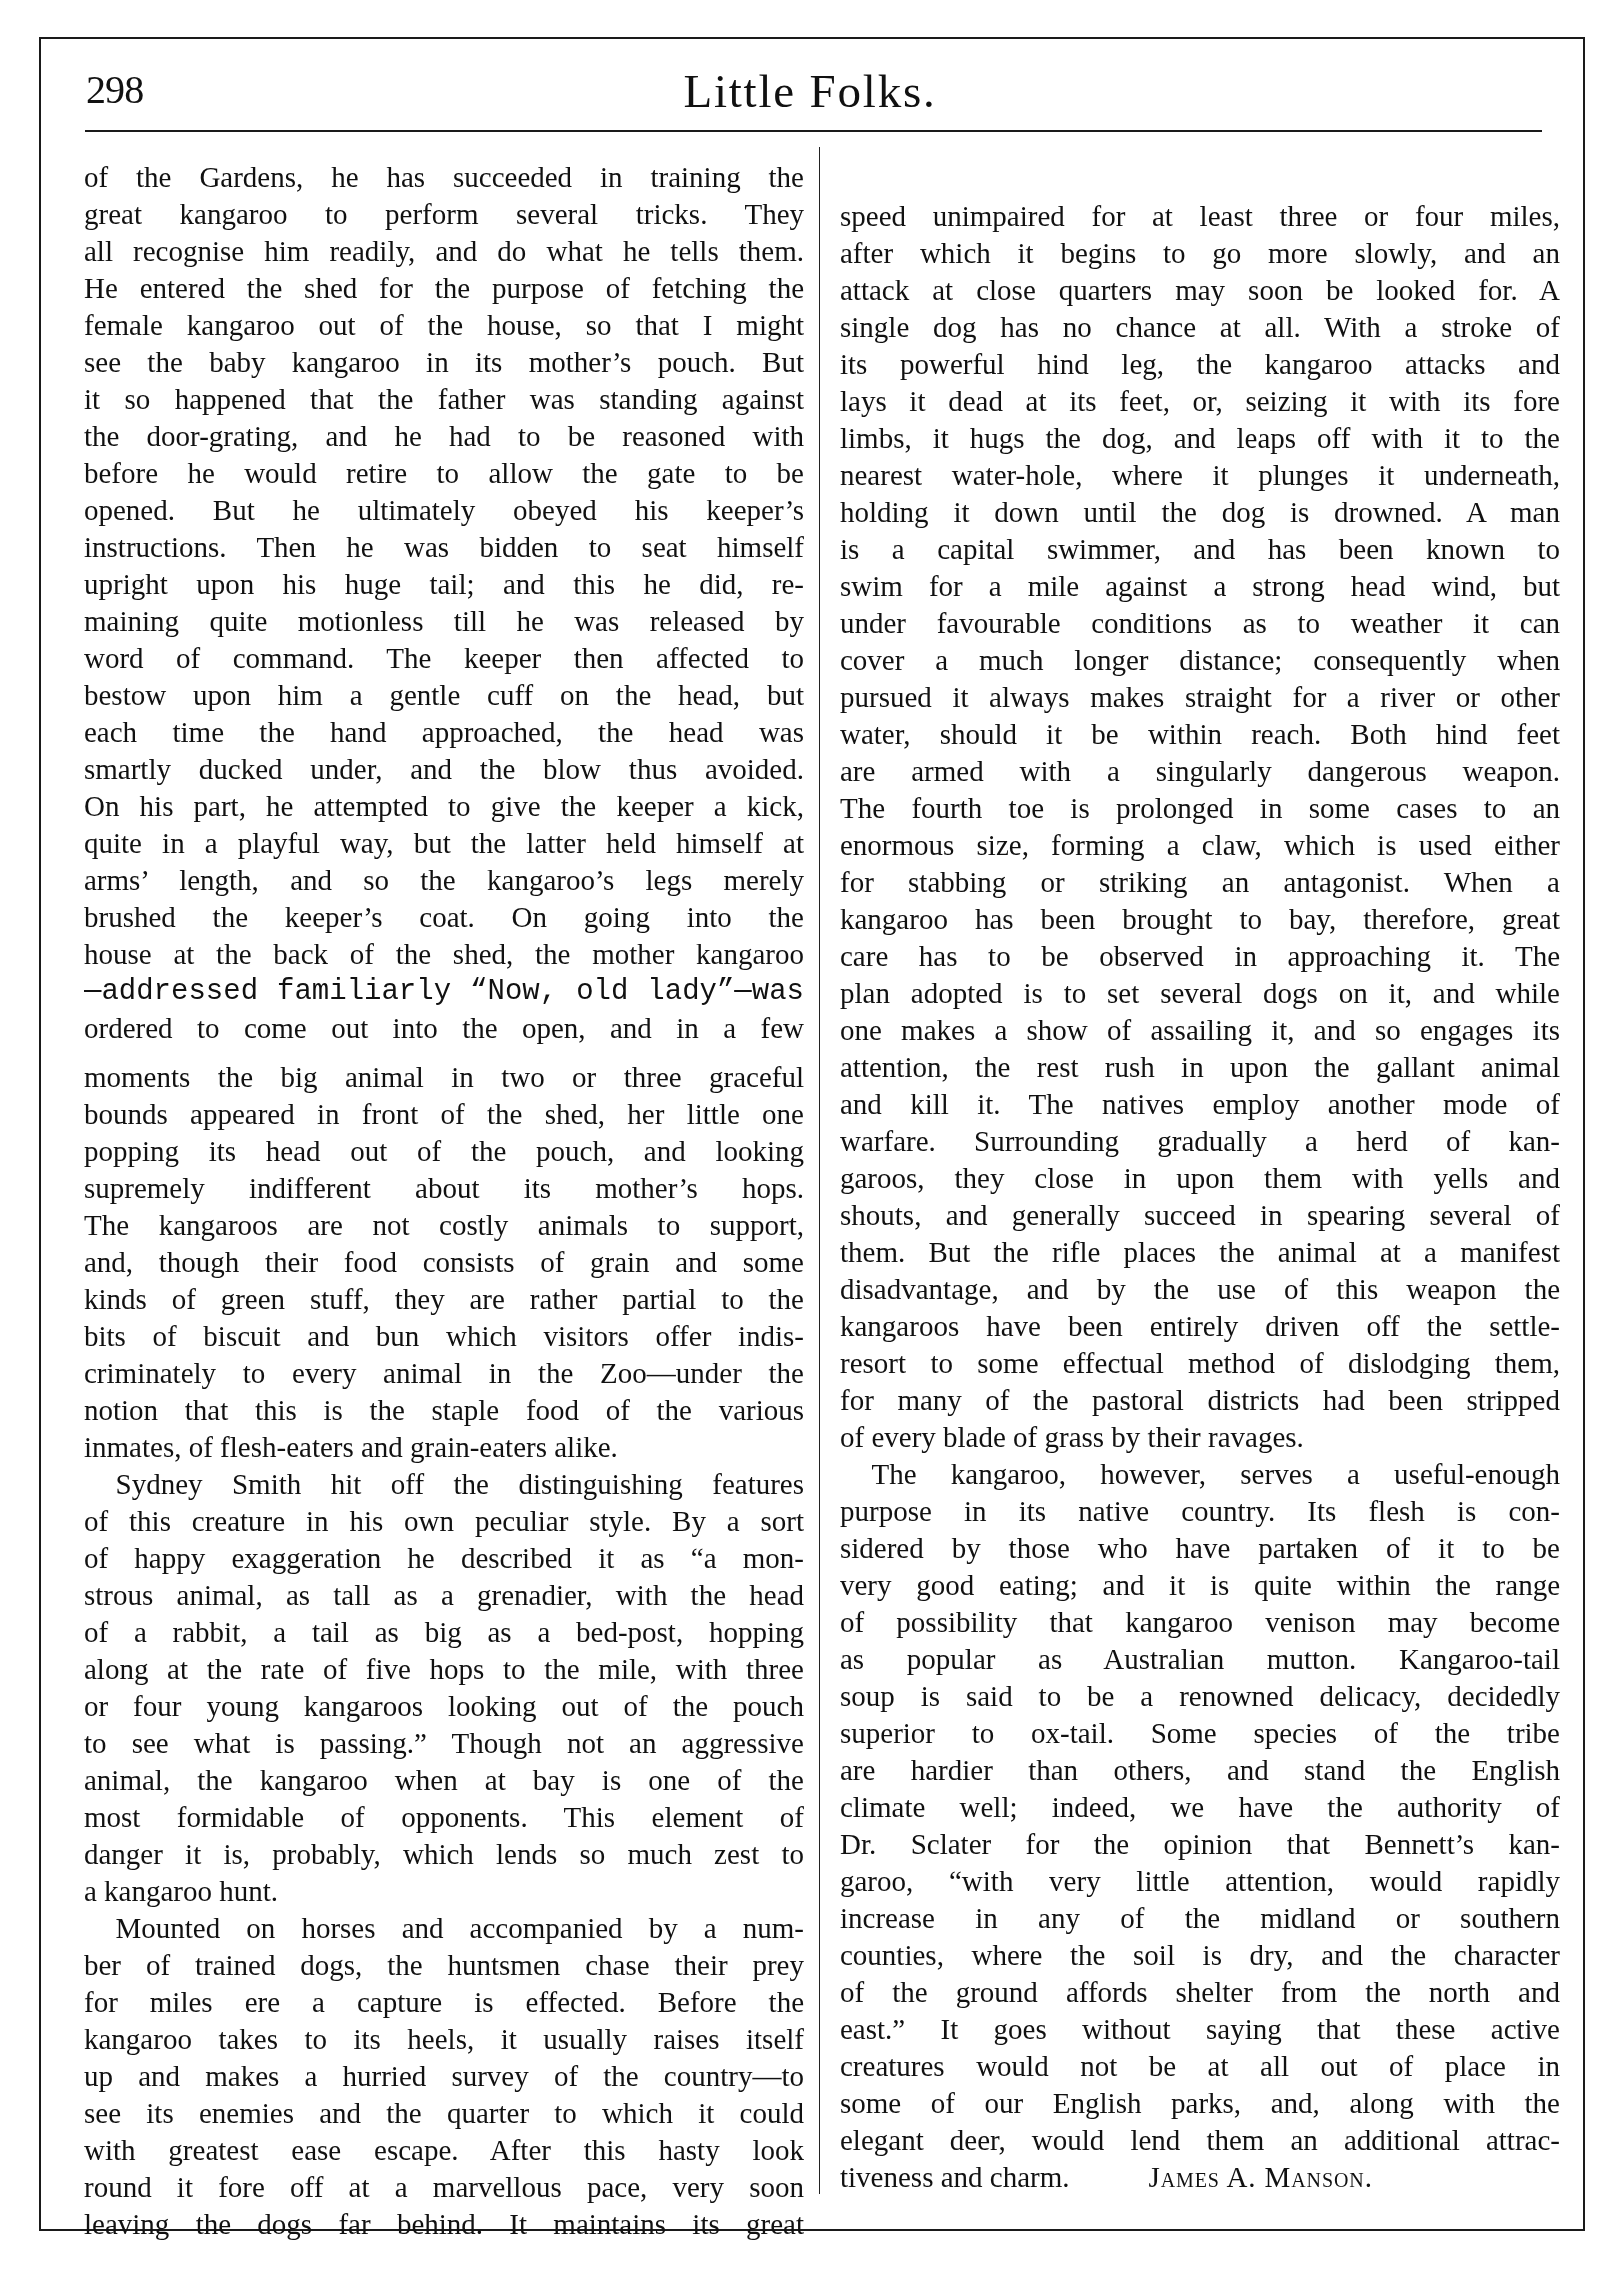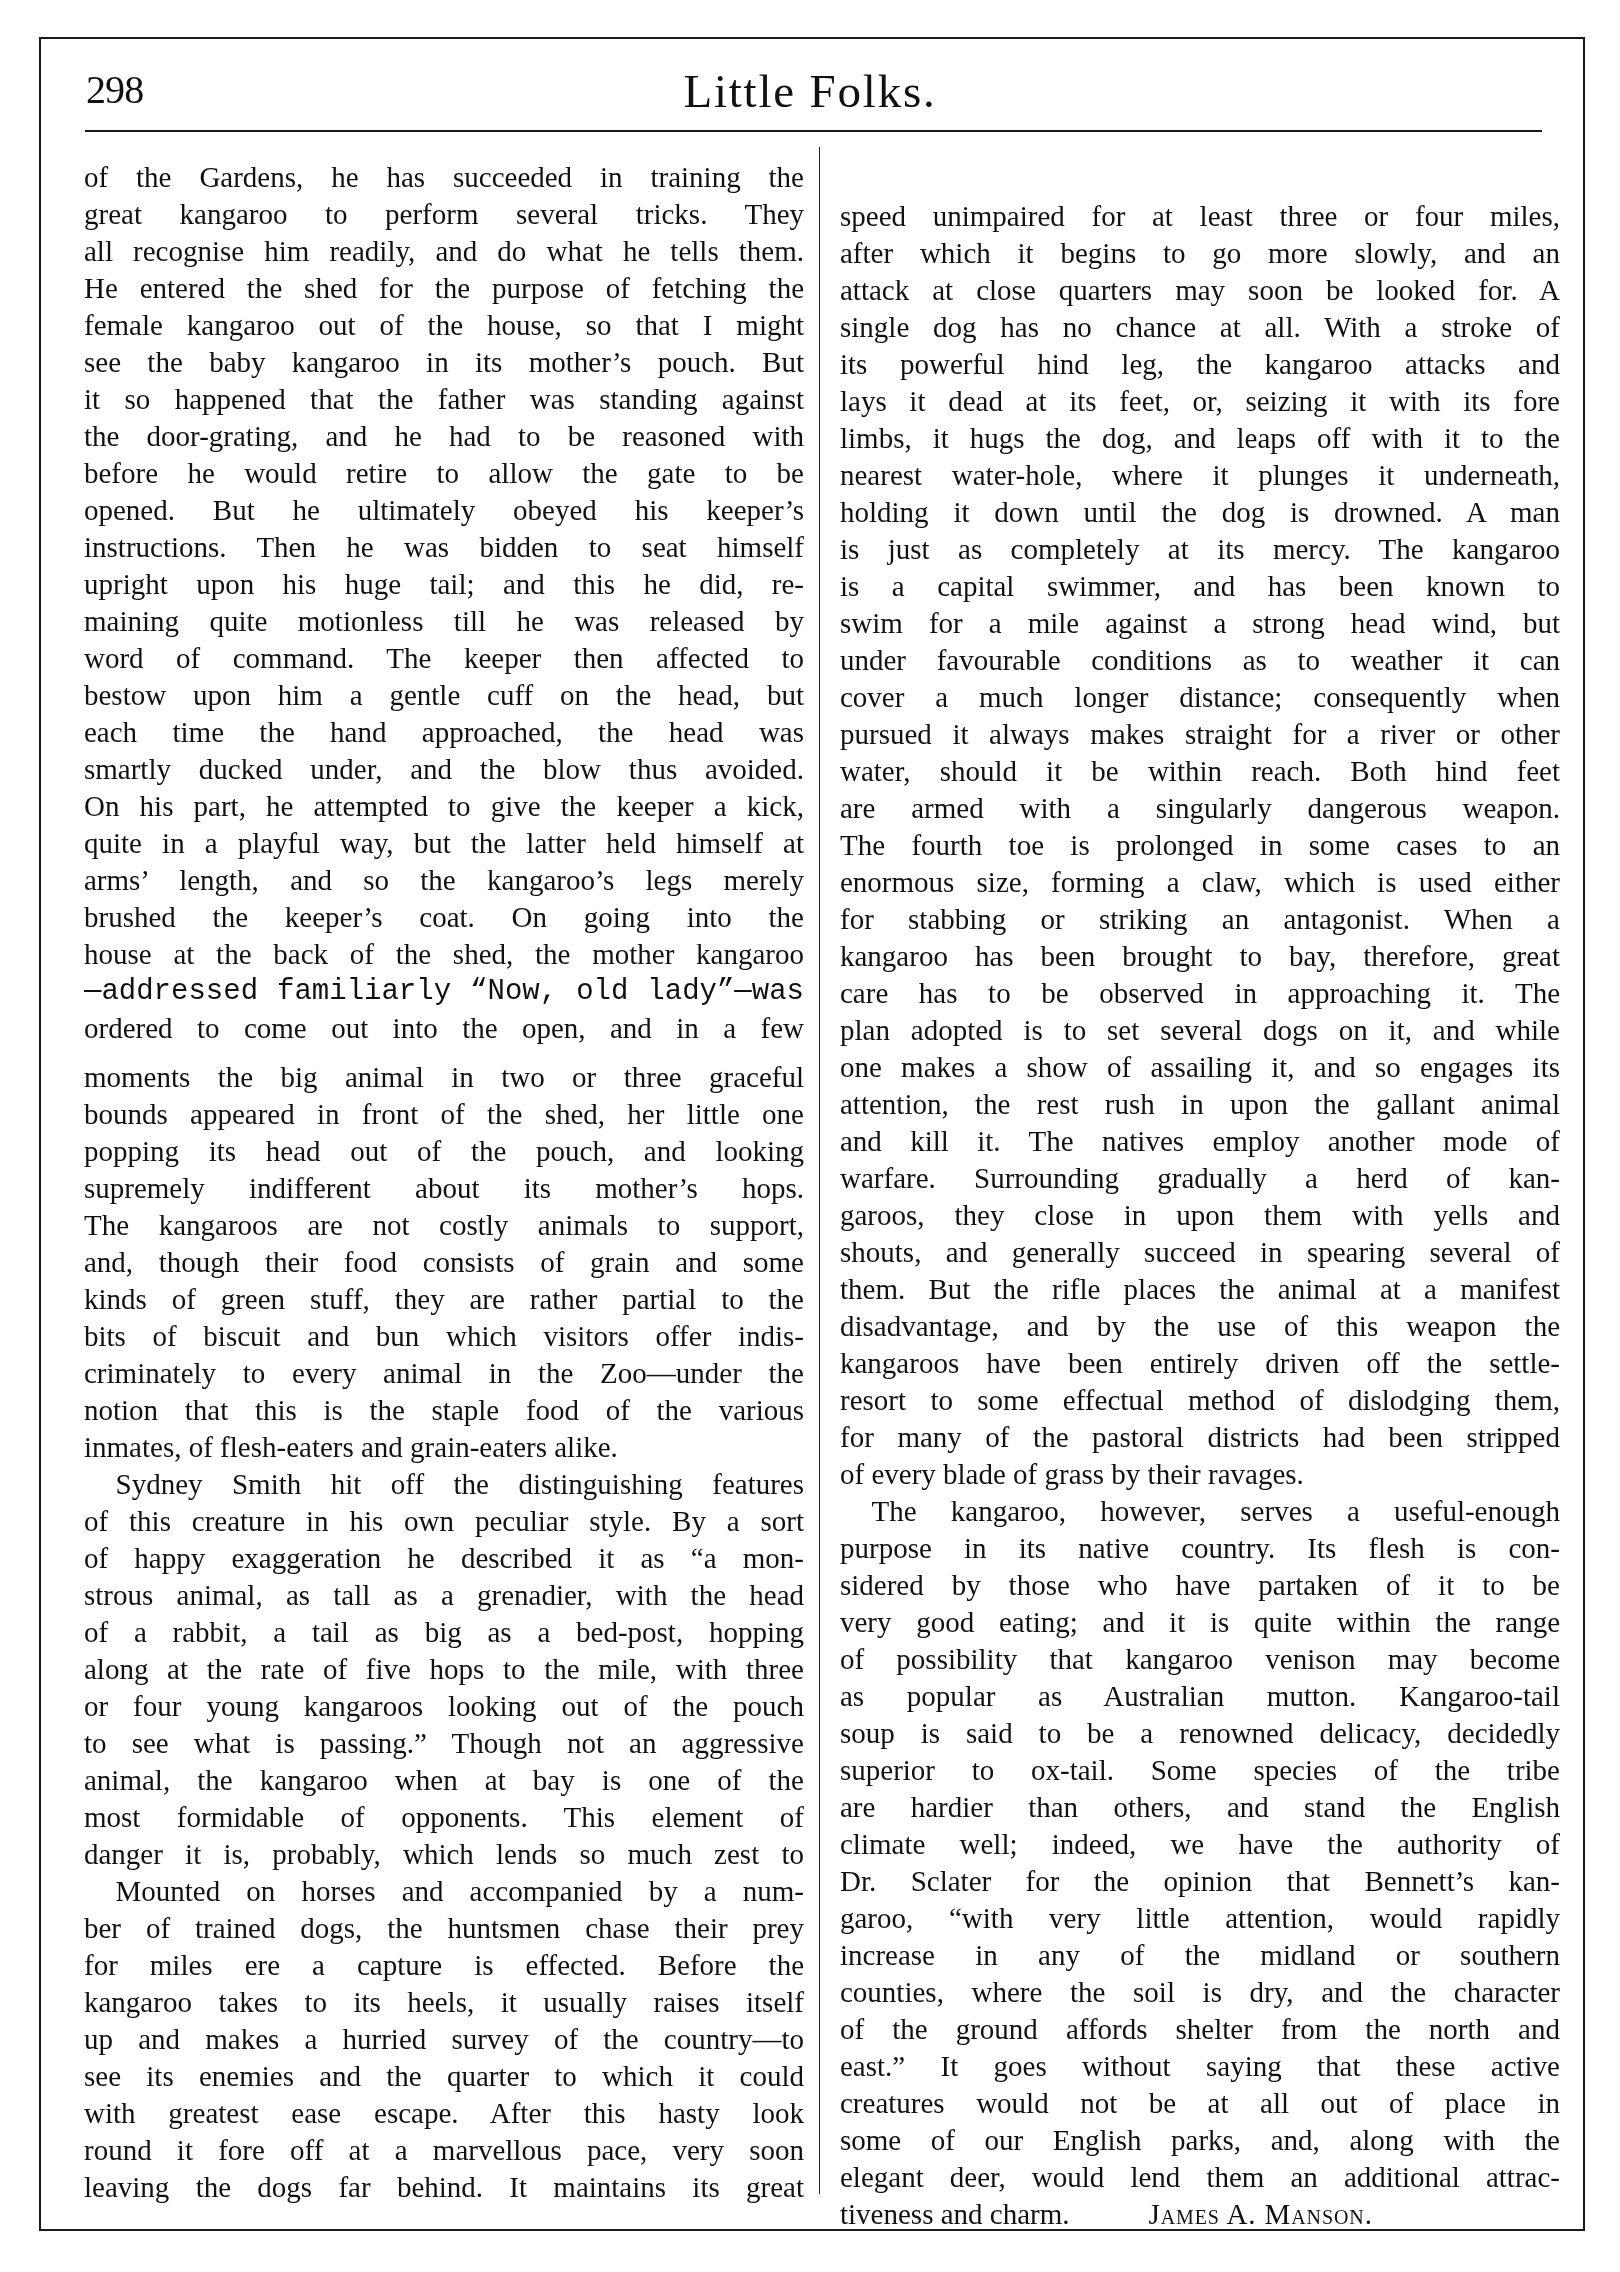--- a/index.html
+++ b/index.html
@@ -72,41 +72,41 @@
     <div class="line" style="white-space: normal; overflow: hidden;"><span>of this creature in his own peculiar style.  By a sort</span></div>
     <div class="line" style="white-space: normal; overflow: hidden;"><span>of happy exaggeration he described it as “a mon-</span></div>
     <div class="line" style="white-space: normal; overflow: hidden;"><span>strous animal, as tall as a grenadier, with the head</span></div>
     <div class="line" style="white-space: normal; overflow: hidden;"><span>of a rabbit, a tail as big as a bed-post, hopping</span></div>
     <div class="line" style="white-space: normal; overflow: hidden;"><span>along at the rate of five hops to the mile, with three</span></div>
     <div class="line" style="white-space: normal; overflow: hidden;"><span>or four young kangaroos looking out of the pouch</span></div>
     <div class="line" style="white-space: normal; overflow: hidden;"><span>to see what is passing.”  Though not an aggressive</span></div>
     <div class="line" style="white-space: normal; overflow: hidden;"><span>animal, the kangaroo when at bay is one of the</span></div>
     <div class="line" style="white-space: normal; overflow: hidden;"><span>most formidable of opponents.  This element of</span></div>
     <div class="line" style="white-space: normal; overflow: hidden;"><span>danger it is, probably, which lends so much zest to</span></div>
+    <div class="line last" style="white-space: nowrap;"><span>a kangaroo hunt.</span></div>
     <div class="line indent" style="white-space: normal; overflow: hidden;"><span>Mounted on horses and accompanied by a num-</span></div>
     <div class="line" style="white-space: normal; overflow: hidden;"><span>ber of trained dogs, the huntsmen chase their prey</span></div>
     <div class="line" style="white-space: normal; overflow: hidden;"><span>for miles ere a capture is effected.  Before the</span></div>
     <div class="line" style="white-space: normal; overflow: hidden;"><span>kangaroo takes to its heels, it usually raises itself</span></div>
     <div class="line" style="white-space: normal; overflow: hidden;"><span>up and makes a hurried survey of the country—to</span></div>
     <div class="line" style="white-space: normal; overflow: hidden;"><span>see its enemies and the quarter to which it could</span></div>
     <div class="line" style="white-space: normal; overflow: hidden;"><span>with greatest ease escape.  After this hasty look</span></div>
     <div class="line" style="white-space: normal; overflow: hidden;"><span>round it fore off at a marvellous pace, very soon</span></div>
     <div class="line" style="white-space: normal; overflow: hidden;"><span>leaving the dogs far behind.  It maintains its great</span></div>
   </div>
 <div class="column col-right" id="col-right">
     <div class="line" style="white-space: normal; overflow: hidden; margin-top: 39px;"><span>speed unimpaired for at least three or four miles,</span></div>
     <div class="line" style="white-space: normal; overflow: hidden;"><span>after which it begins to go more slowly, and an</span></div>
     <div class="line" style="white-space: normal; overflow: hidden;"><span>attack at close quarters may soon be looked for.  A</span></div>
     <div class="line" style="white-space: normal; overflow: hidden;"><span>single dog has no chance at all.  With a stroke of</span></div>
     <div class="line" style="white-space: normal; overflow: hidden;"><span>its powerful hind leg, the kangaroo attacks and</span></div>
     <div class="line" style="white-space: normal; overflow: hidden;"><span>lays it dead at its feet, or, seizing it with its fore</span></div>
     <div class="line" style="white-space: normal; overflow: hidden;"><span>limbs, it hugs the dog, and leaps off with it to the</span></div>
     <div class="line" style="white-space: normal; overflow: hidden;"><span>nearest water-hole, where it plunges it underneath,</span></div>
     <div class="line" style="white-space: normal; overflow: hidden;"><span>holding it down until the dog is drowned.  A man</span></div>
-    <div class="line" style="white-space: normal; overflow: hidden;"><span>is just as completely at its mercy.  The kangaroo</span></div>
     <div class="line" style="white-space: normal; overflow: hidden;"><span>is a capital swimmer, and has been known to</span></div>
     <div class="line" style="white-space: normal; overflow: hidden;"><span>swim for a mile against a strong head wind, but</span></div>
     <div class="line" style="white-space: normal; overflow: hidden;"><span>under favourable conditions as to weather it can</span></div>
     <div class="line" style="white-space: normal; overflow: hidden;"><span>cover a much longer distance; consequently when</span></div>
     <div class="line" style="white-space: normal; overflow: hidden;"><span>pursued it always makes straight for a river or other</span></div>
     <div class="line" style="white-space: normal; overflow: hidden;"><span>water, should it be within reach.  Both hind feet</span></div>
     <div class="line" style="white-space: normal; overflow: hidden;"><span>are armed with a singularly dangerous weapon.</span></div>
     <div class="line" style="white-space: normal; overflow: hidden;"><span>The fourth toe is prolonged in some cases to an</span></div>
     <div class="line" style="white-space: normal; overflow: hidden;"><span>enormous size, forming a claw, which is used either</span></div>
     <div class="line" style="white-space: normal; overflow: hidden;"><span>for stabbing or striking an antagonist.  When a</span></div>

